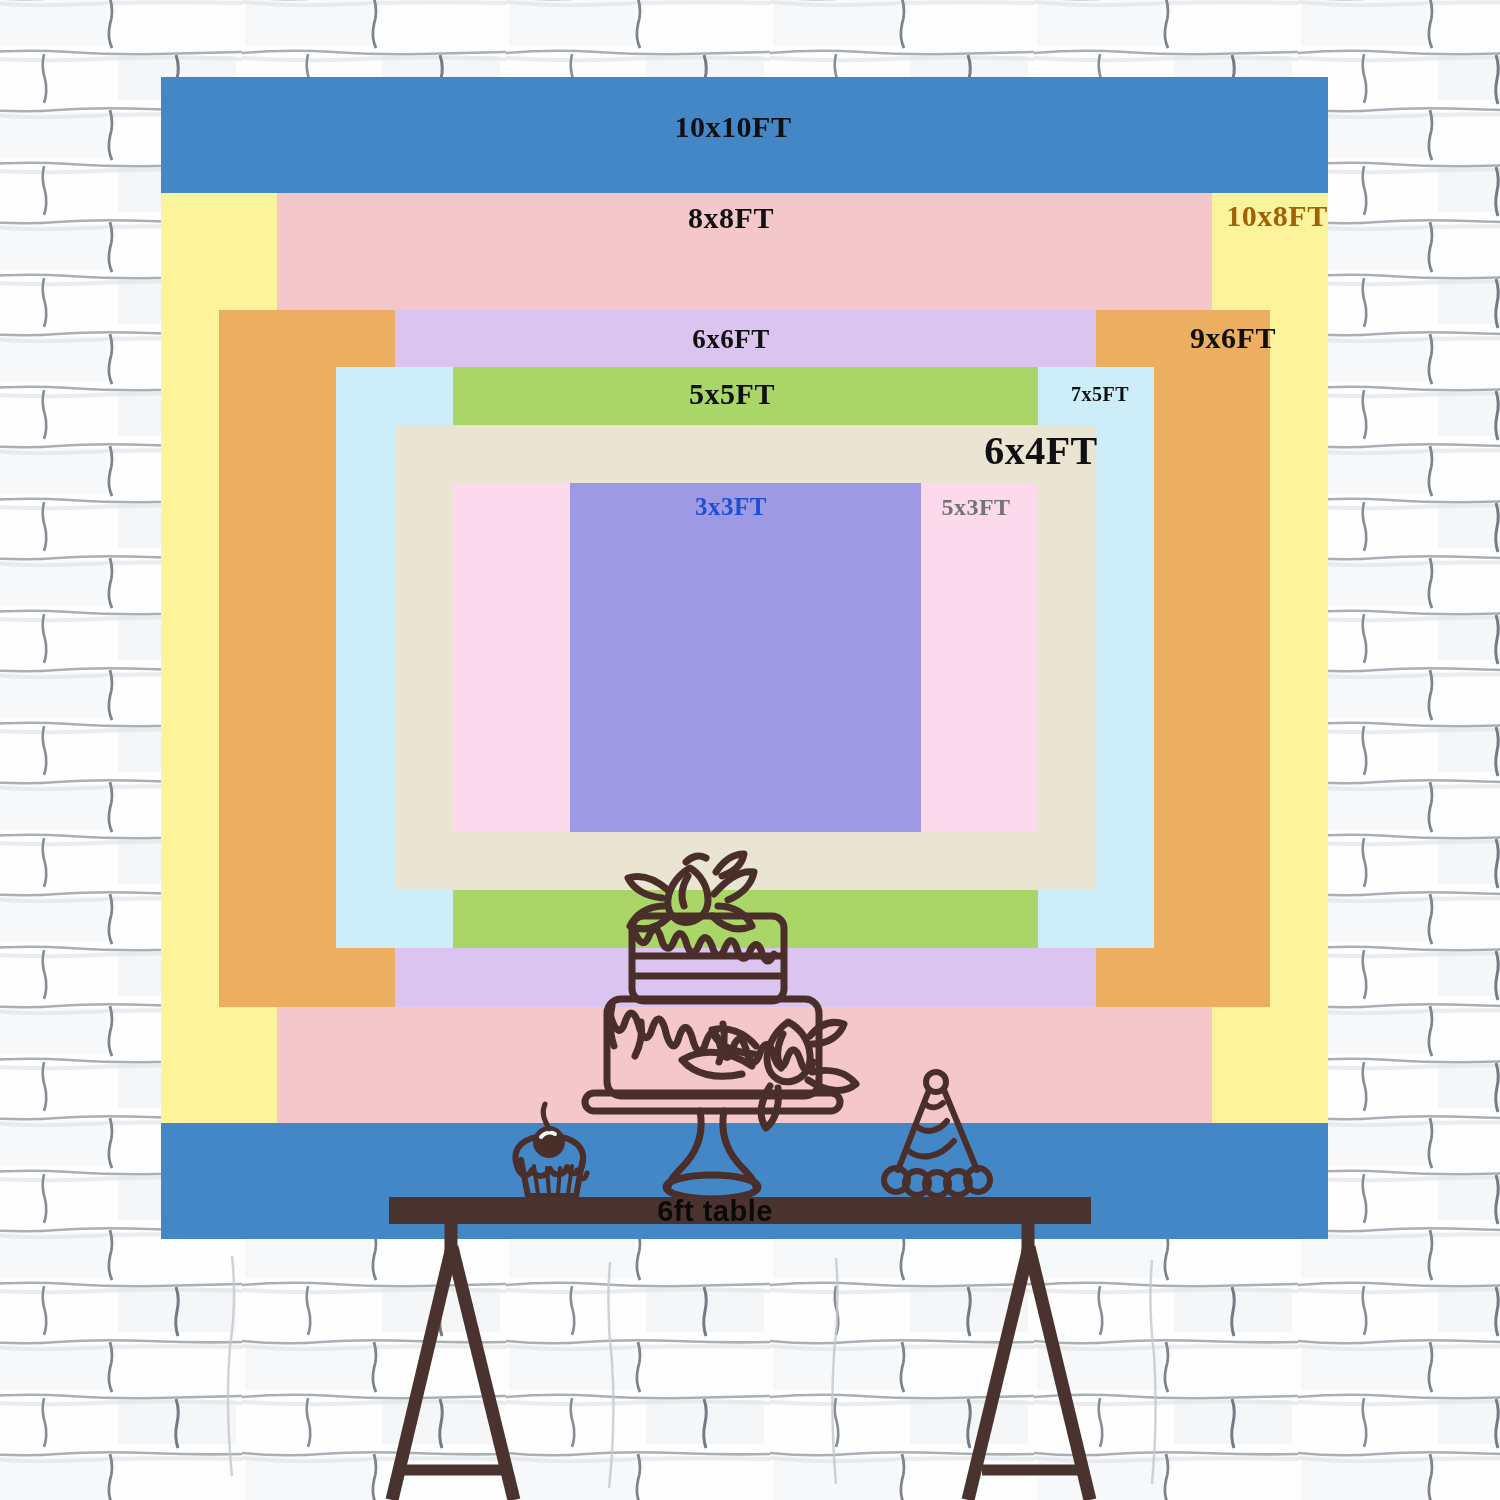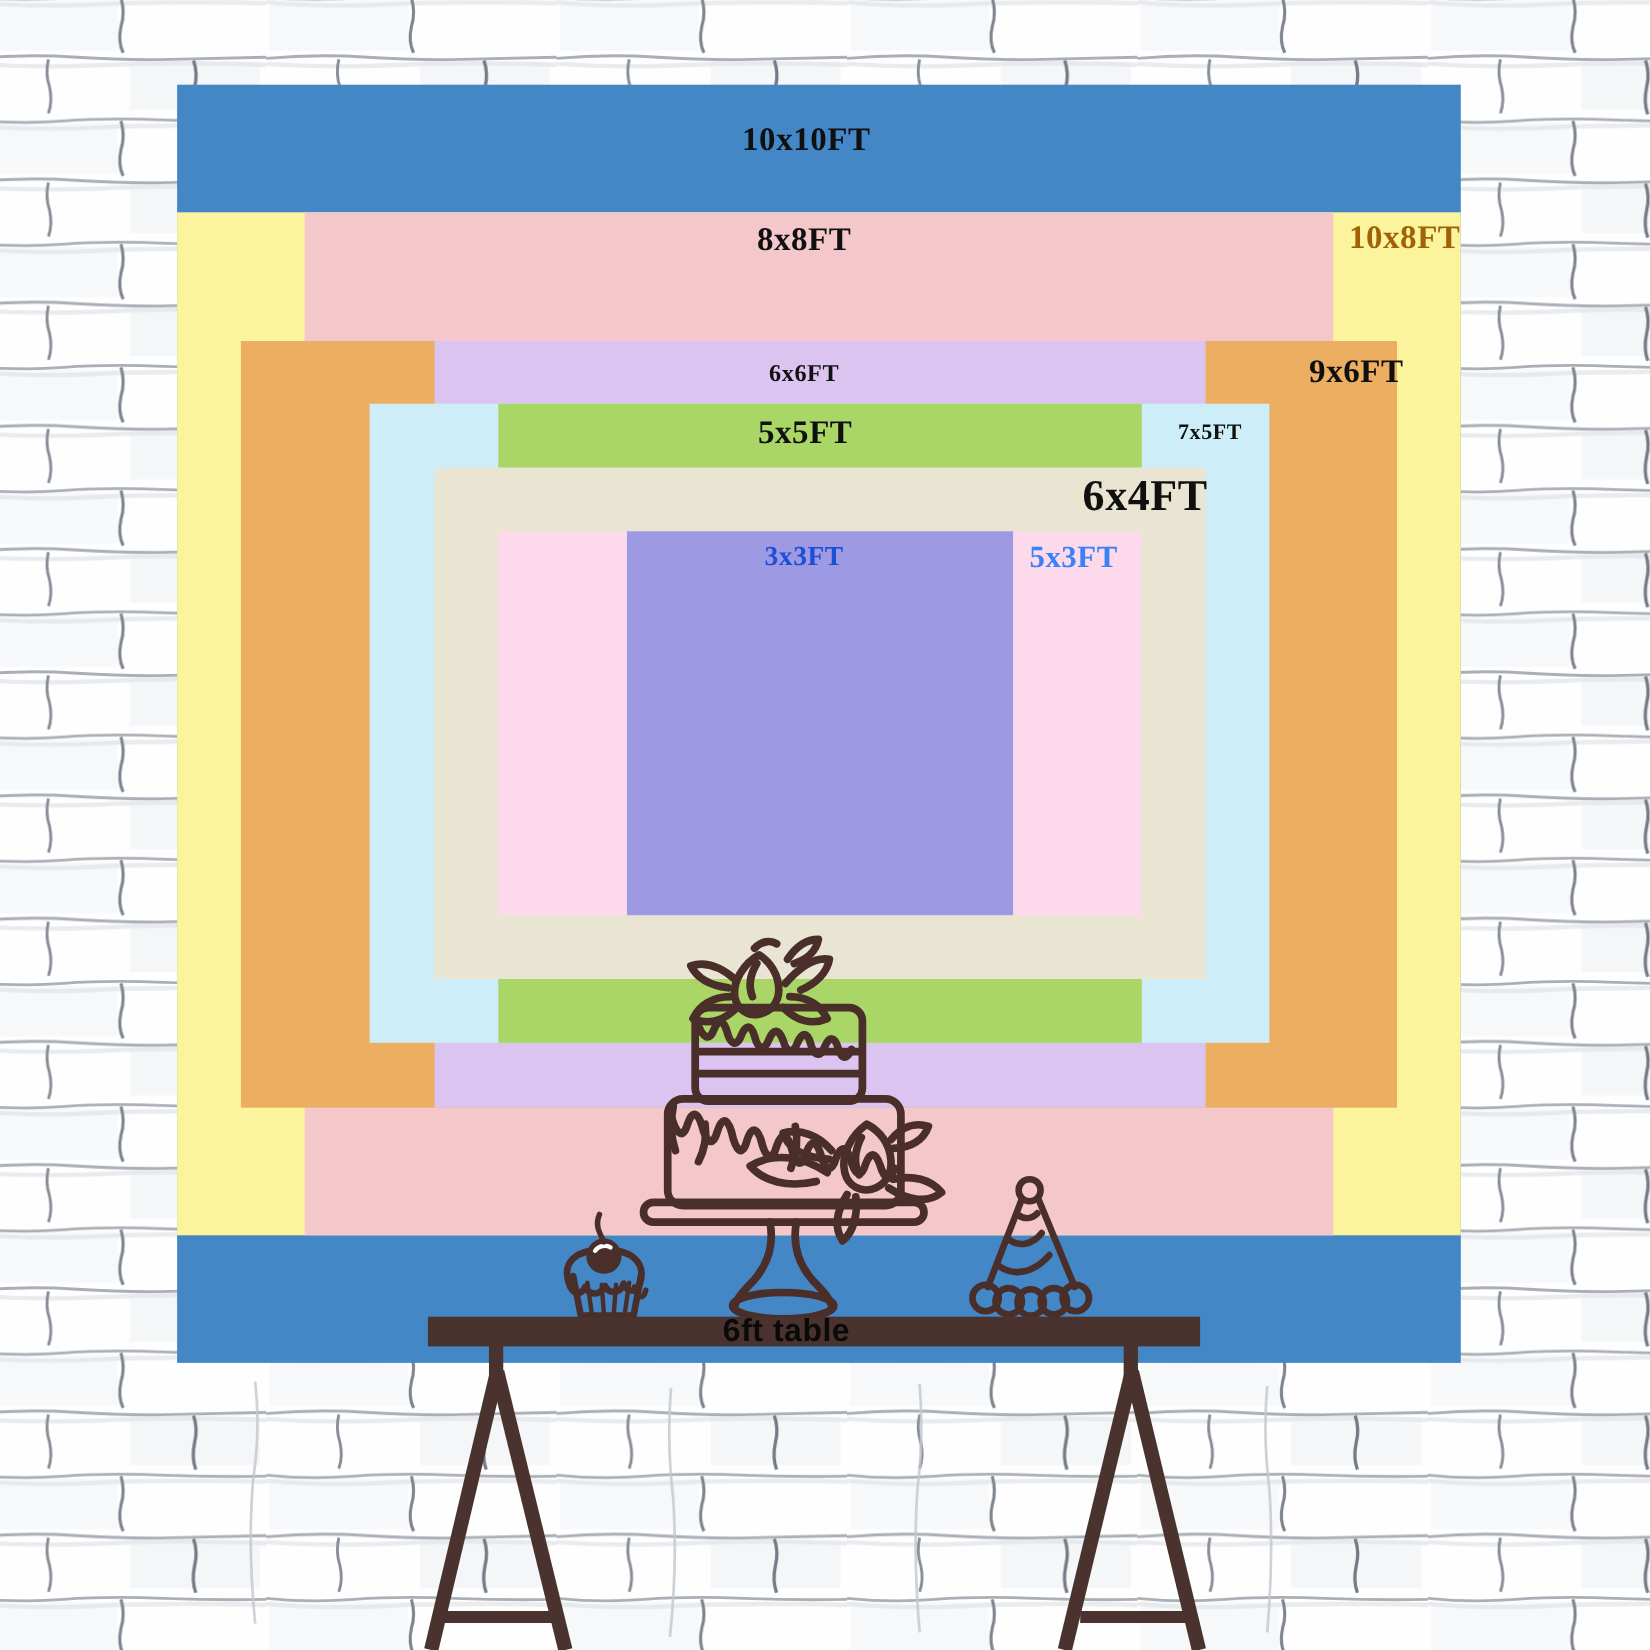--- a/index.html
+++ b/index.html
@@ -55,25 +55,25 @@
       <div class="band" style="left: 395px; top: 425px; width: 701px; height: 465px; background: rgb(234, 228, 211); z-index: 7;"></div>
       <div class="band" style="left: 453px; top: 483px; width: 585px; height: 349px; background: rgb(252, 217, 235); z-index: 8;"></div>
       <div class="band" style="left: 570px; top: 483px; width: 351px; height: 349px; background: rgb(157, 153, 227); z-index: 9;"></div>
     </div>
 
   <div id="label-layer">
       <div class="size-label" style="left: 733px; top: 127px; color: rgb(16, 16, 16); font-size: 30px;">10x10FT</div>
       <div class="size-label" style="left: 1267px; top: 216px; color: #a16207; font-size: 30px; margin-left: 10px;">10x8FT</div>
       <div class="size-label" style="left: 731px; top: 218px; color: rgb(16, 16, 16); font-size: 30px;">8x8FT</div>
       <div class="size-label" style="left: 1213px; top: 338px; color: rgb(16, 16, 16); font-size: 30px; margin-left: 20px;">9x6FT</div>
-      <div class="size-label" style="left: 731px; top: 339px; color: rgb(16, 16, 16); font-size: 22px;">6x6FT</div>
+      <div class="size-label" style="left: 731px; top: 339px; color: rgb(16, 16, 16); font-size: 27px;">6x6FT</div>
       <div class="size-label" style="left: 1100px; top: 394px; color: rgb(16, 16, 16); font-size: 20px;">7x5FT</div>
       <div class="size-label" style="left: 732px; top: 394px; color: rgb(16, 16, 16); font-size: 30px;">5x5FT</div>
       <div class="size-label" style="left: 1041px; top: 450px; color: rgb(16, 16, 16); font-size: 40px;">6x4FT</div>
-      <div class="size-label" style="left: 976px; top: 507px; color: #3b82f6; font-size: 28px;">5x3FT</div>
+      <div class="size-label" style="left: 976px; top: 507px; color: #737373; font-size: 24px;">5x3FT</div>
       <div class="size-label" style="left: 731px; top: 507px; color: #1d4ed8; font-size: 25px;">3x3FT</div>
     </div>
 
   <svg id="lineart" class="layer" width="1500" height="1500" viewBox="0 0 1500 1500">
 
     <g class="ink" fill="none" stroke="#4a2e29" stroke-width="7" stroke-linecap="round" stroke-linejoin="round">
 
       <rect x="632" y="916" width="152" height="85" rx="12"></rect>
       <path d="M633 956 H783"></path>
       <path d="M633 976 H783"></path>

